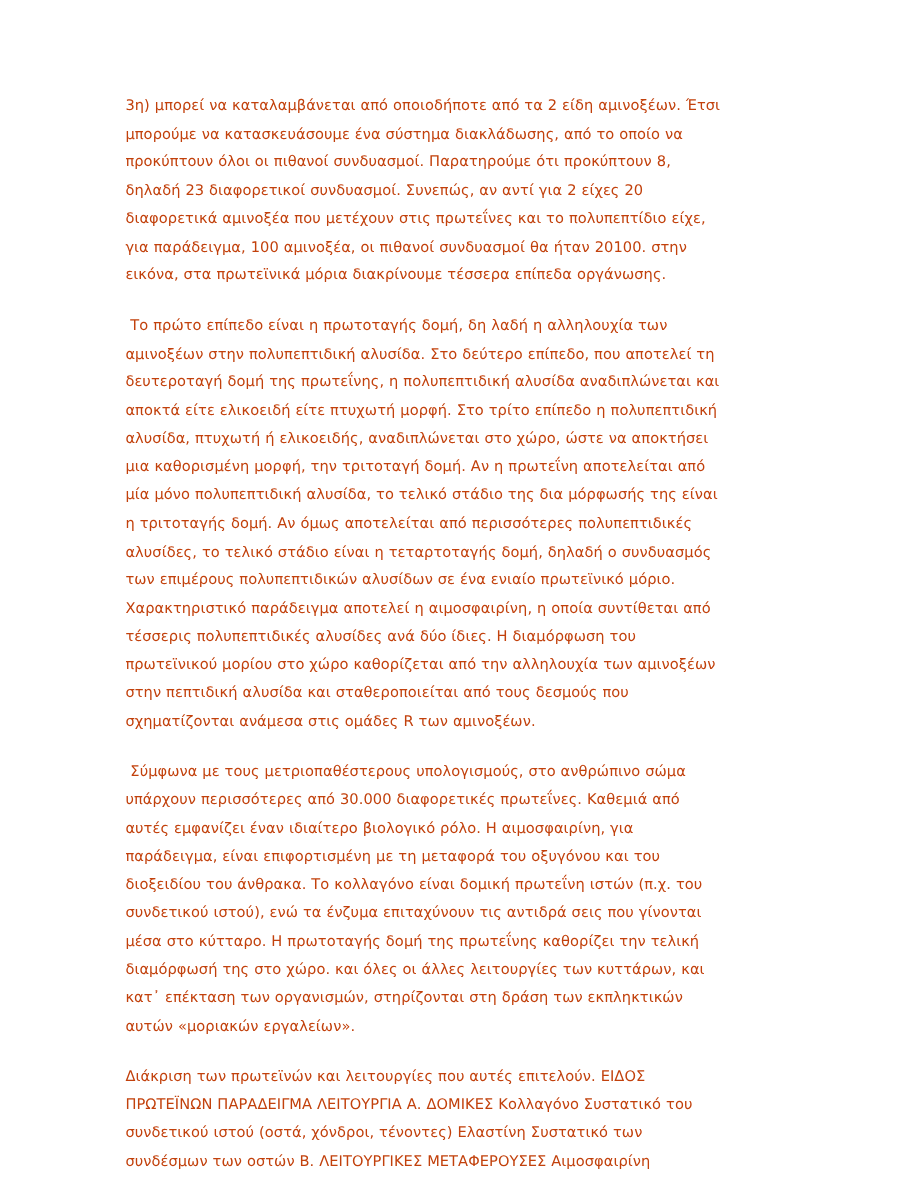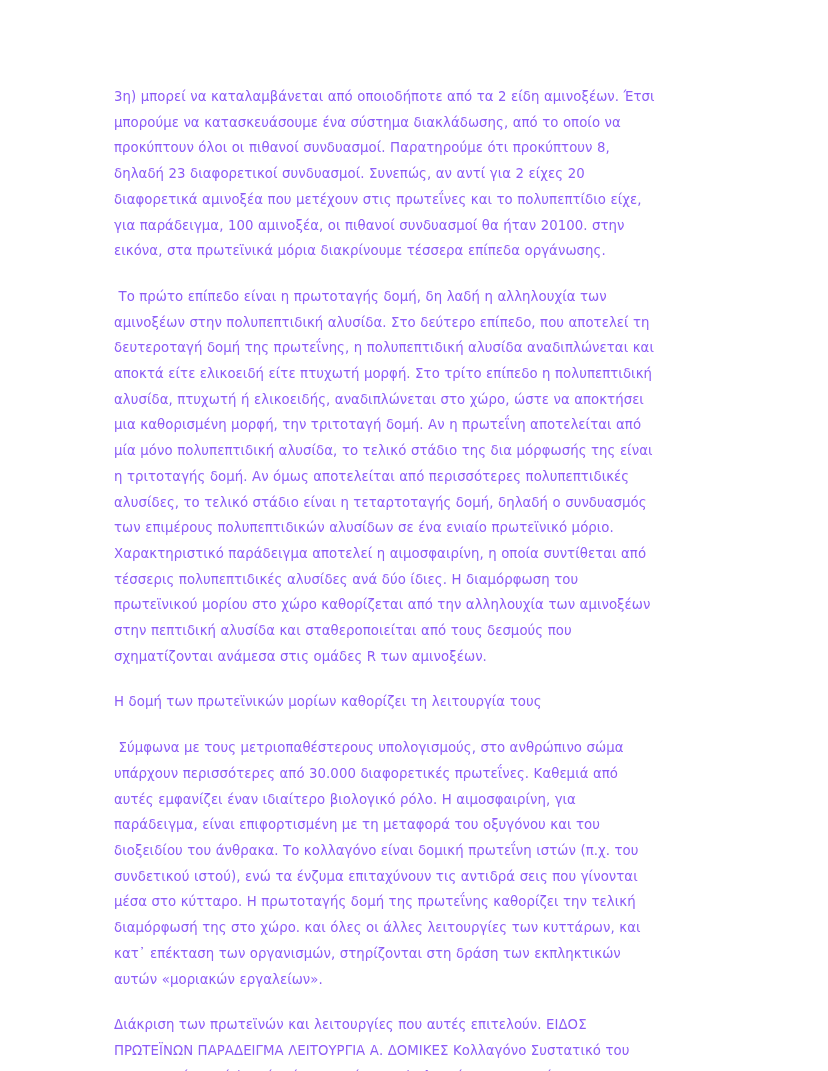--- a/index.html
+++ b/index.html
@@ -26,21 +26,21 @@
     position: absolute;
     left: 114px;
     top: 84px;
     width: 546px;
   }
 
   .para {
     margin: 0 0 20px 0;
     font-size: 13.3px;
     line-height: 25.7px;
-    color: #8b5cf6;
+    color: #c2410c;
     text-align: left;
     letter-spacing: 0.05px;
     word-spacing: 0.2px;
     white-space: pre-wrap;
     -webkit-font-smoothing: antialiased;
   }
 
   .para:last-child {
     margin-bottom: 0;
   }
@@ -53,20 +53,19 @@
 </head>
 <body>
 
 <div class="page">
   <div class="doc-body">
 
     <p class="para">3η) μπορεί να καταλαμβάνεται από οποιοδήποτε από τα 2 είδη αμινοξέων. Έτσι μπορούμε να κατασκευάσουμε ένα σύστημα διακλάδωσης, από το οποίο να προκύπτουν όλοι οι πιθανοί συνδυασμοί. Παρατηρούμε ότι προκύπτουν 8, δηλαδή 23 διαφορετικοί συνδυασμοί. Συνεπώς, αν αντί για 2 είχες 20 διαφορετικά αμινοξέα που μετέχουν στις πρωτεΐνες και το πολυπεπτίδιο είχε, για παράδειγμα, 100 αμινοξέα, οι πιθανοί συνδυασμοί θα ήταν 20100. στην εικόνα, στα πρωτεϊνικά μόρια διακρίνουμε τέσσερα επίπεδα οργάνωσης.</p>
 
     <p class="para"> Το πρώτο επίπεδο είναι η πρωτοταγής δομή, δη λαδή η αλληλουχία των αμινοξέων στην πολυπεπτιδική αλυσίδα. Στο δεύτερο επίπεδο, που αποτελεί τη δευτεροταγή δομή της πρωτεΐνης, η πολυπεπτιδική αλυσίδα αναδιπλώνεται και αποκτά είτε ελικοειδή είτε πτυχωτή μορφή. Στο τρίτο επίπεδο η πολυπεπτιδική αλυσίδα, πτυχωτή ή ελικοειδής, αναδιπλώνεται στο χώρο, ώστε να αποκτήσει μια καθορισμένη μορφή, την τριτοταγή δομή. Αν η πρωτεΐνη αποτελείται από μία μόνο πολυπεπτιδική αλυσίδα, το τελικό στάδιο της δια μόρφωσής της είναι η τριτοταγής δομή. Αν όμως αποτελείται από περισσότερες πολυπεπτιδικές αλυσίδες, το τελικό στάδιο είναι η τεταρτοταγής δομή, δηλαδή ο συνδυασμός των επιμέρους πολυπεπτιδικών αλυσίδων σε ένα ενιαίο πρωτεϊνικό μόριο. Χαρακτηριστικό παράδειγμα αποτελεί η αιμοσφαιρίνη, η οποία συντίθεται από τέσσερις πολυπεπτιδικές αλυσίδες ανά δύο ίδιες. Η διαμόρφωση του πρωτεϊνικού μορίου στο χώρο καθορίζεται από την αλληλουχία των αμινοξέων στην πεπτιδική αλυσίδα και σταθεροποιείται από τους δεσμούς που σχηματίζονται ανάμεσα στις ομάδες R των αμινοξέων.</p>
 
-    <p class="para tight">Η δομή των πρωτεϊνικών μορίων καθορίζει τη λειτουργία τους</p>
 
     <p class="para"> Σύμφωνα με τους μετριοπαθέστερους υπολογισμούς, στο ανθρώπινο σώμα υπάρχουν περισσότερες από 30.000 διαφορετικές πρωτεΐνες. Καθεμιά από αυτές εμφανίζει έναν ιδιαίτερο βιολογικό ρόλο. Η αιμοσφαιρίνη, για παράδειγμα, είναι επιφορτισμένη με τη μεταφορά του οξυγόνου και του διοξειδίου του άνθρακα. Το κολλαγόνο είναι δομική πρωτεΐνη ιστών (π.χ. του συνδετικού ιστού), ενώ τα ένζυμα επιταχύνουν τις αντιδρά σεις που γίνονται μέσα στο κύτταρο. Η πρωτοταγής δομή της πρωτεΐνης καθορίζει την τελική διαμόρφωσή της στο χώρο. και όλες οι άλλες λειτουργίες των κυττάρων, και κατ᾽ επέκταση των οργανισμών, στηρίζονται στη δράση των εκπληκτικών αυτών «μοριακών εργαλείων».</p>
 
     <p class="para">Διάκριση των πρωτεϊνών και λειτουργίες που αυτές επιτελούν. ΕΙΔΟΣ ΠΡΩΤΕΪΝΩΝ ΠΑΡΑΔΕΙΓΜΑ ΛΕΙΤΟΥΡΓΙΑ Α. ΔΟΜΙΚΕΣ Κολλαγόνο Συστατικό του συνδετικού ιστού (οστά, χόνδροι, τένοντες) Ελαστίνη Συστατικό των συνδέσμων των οστών Β. ΛΕΙΤΟΥΡΓΙΚΕΣ ΜΕΤΑΦΕΡΟΥΣΕΣ Αιμοσφαιρίνη Μεταφορά οξυγόνου και διοξειδίου του άνθρακα στο αίμα σπονδυλωτών Μυοσφαιρίνη Μεταφορά οξυγόνου και προσωρινή αποθήκευση στους μυς σπονδυλωτών ΑΜΥΝΤΙΚΕΣ Αντισώματα Σύνδεση με κάθε ξένο για τον οργανισμό «σώμα» και εξουδετέρωσή του Ινωδογόνο Συμμετοχή στη διαδικασία πήξης του αίματος ΣΥΣΤΑΛΤΕΣ Μυοσίνη Συστατικό των μυϊκών κυττάρων Ακτίνη Συστατικό των μυϊκών κυττάρων ΑΠΟΘΗΚΕΥΤΙΚΕΣ Καζεΐνη Αποθήκη ασβεστίου στο γάλα Αλβουμίνη Πηγή αμινοξέων για το αναπτυσσόμενο έμβρυο (στο ασπράδι των αβγών) ΟΡΜΟΝΙΚΕΣ Ινσουλίνη Ρύθμιση του σακχάρου του αίματος. Εκκρίνεται από το πάγκρεας Γλυκαγόνη Ρύθμιση του σακχάρου του</p>
 
   </div>
 </div>
 
 </body></html>

